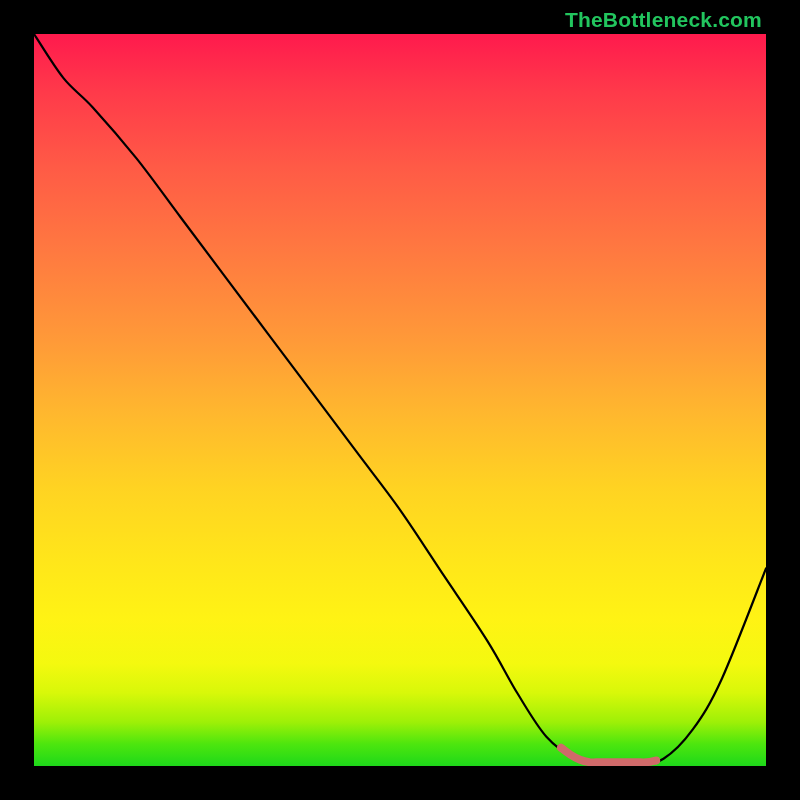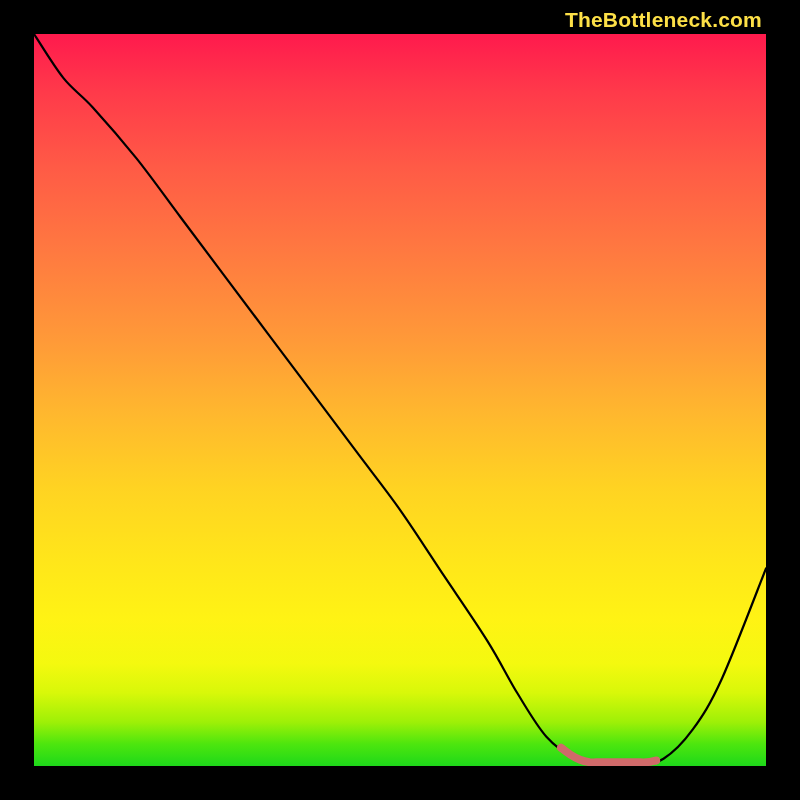--- a/index.html
+++ b/index.html
@@ -40,21 +40,21 @@
       #9ef007 94%,
       #4de60e 97%,
       #1ed81a 100%
     );
     overflow: hidden;
   }
   .watermark {
     position: absolute;
     top: 8px;
     right: 38px;
-    color: #fde047;
+    color: #22c55e;
     font-size: 21px;
     font-weight: 600;
     letter-spacing: 0.2px;
     pointer-events: none;
     user-select: none;
   }
   svg.curve-layer {
     position: absolute;
     left: 0;
     top: 0;

